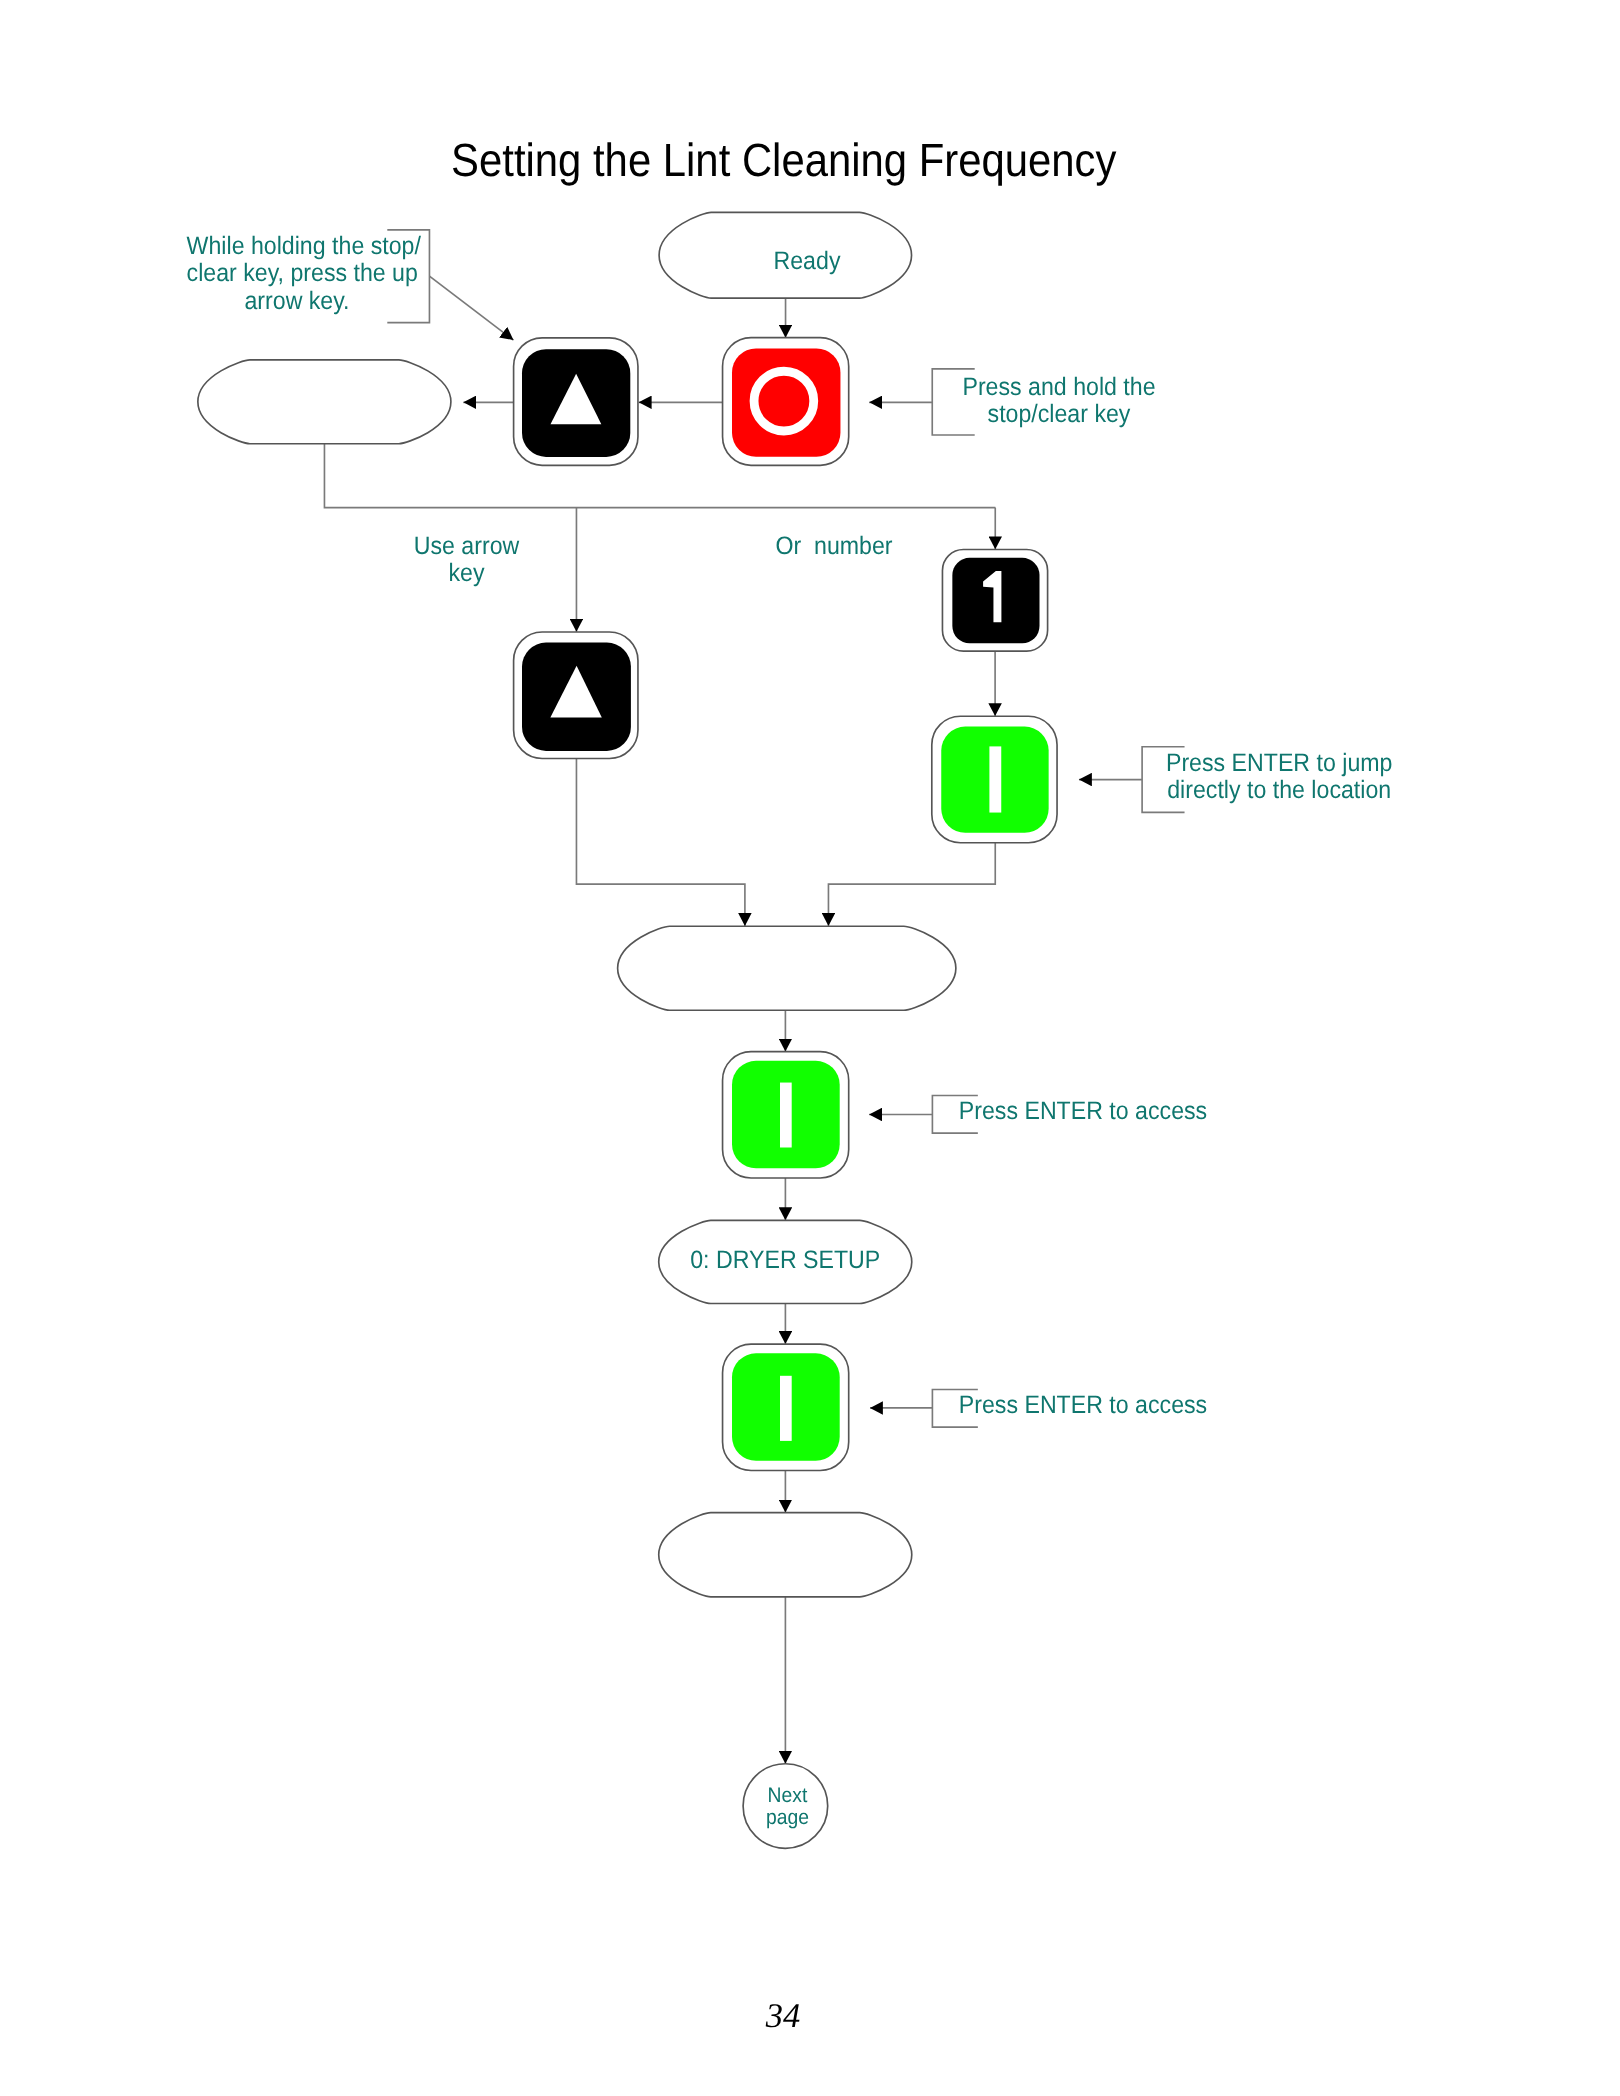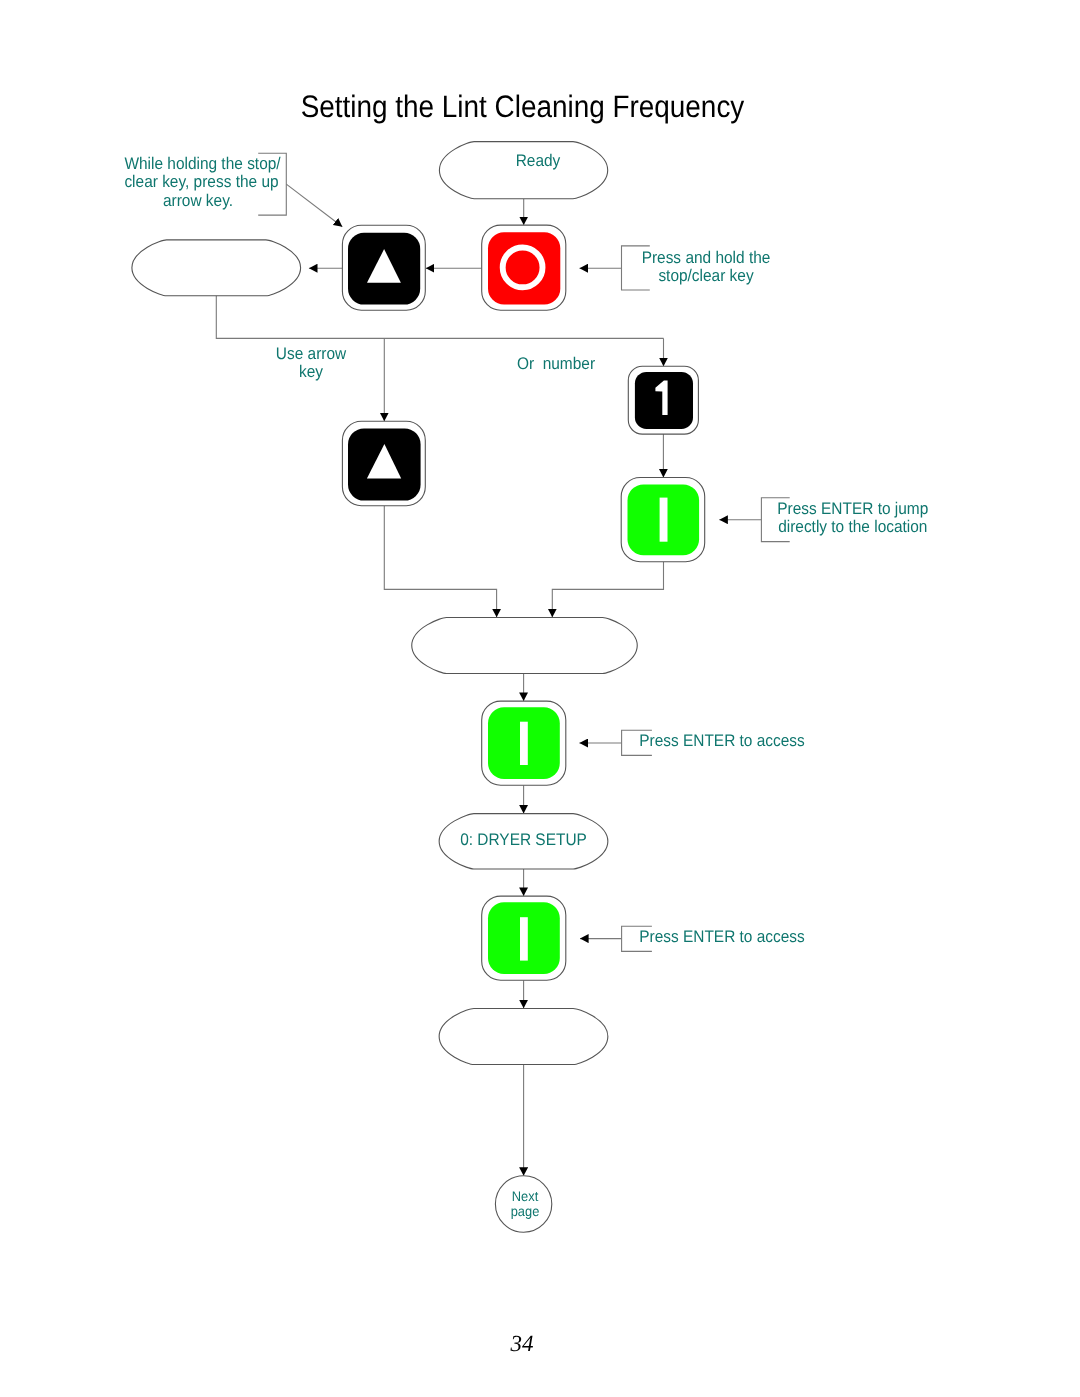--- a/index.html
+++ b/index.html
@@ -142,30 +142,30 @@
     </g>
   </svg>
 
   <div class="tx" style="left:117.5px;top:155.0px;width:160px">
     <span>While holding the stop/</span>
     <span>clear key, press the up</span>
     <span>arrow key.</span>
   </div>
 
 
-  <div class="tx" style="left:440.1px;top:152px;width:196px">
+  <div class="tx" style="left:440.1px;top:165px;width:196px">
     <span>Ready</span>
   </div>
 
   <div class="tx" style="left:635.5px;top:248.6px;width:140px">
     <span>Press and hold the</span>
     <span>stop/clear key</span>
   </div>
 
-  <div class="tx" style="left:245.0px;top:345px;width:132px">
+  <div class="tx" style="left:245.0px;top:355px;width:132px">
     <span>Use arrow</span>
     <span>key</span>
   </div>
 
   <div class="tx" style="left:490.8px;top:355.4px;width:130px">
     <span>Or  number</span>
   </div>
 
   <div class="tx la" style="left:770.2px;top:500.1px;width:180px">
     <span>Press ENTER to jump</span>

